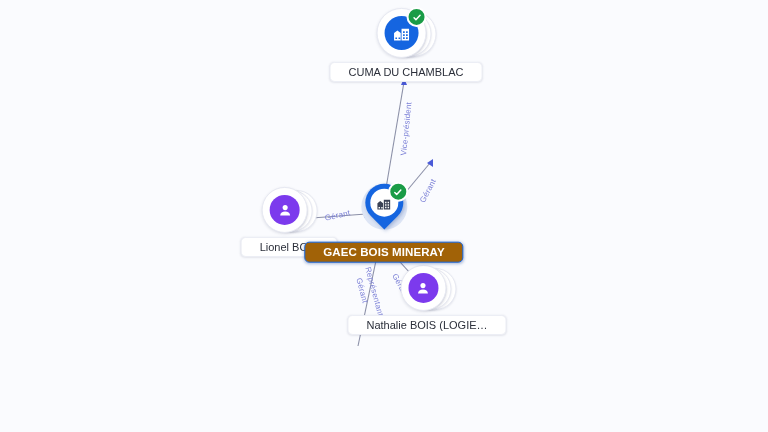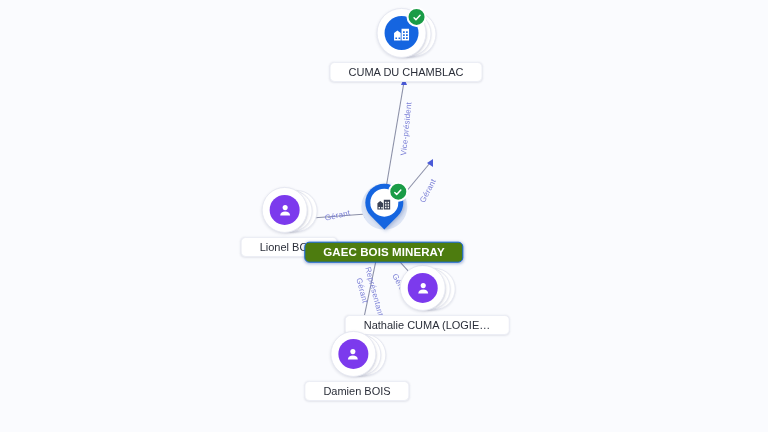--- a/index.html
+++ b/index.html
@@ -178,21 +178,21 @@
     border: 1px solid #eceef5;
     border-radius: 5px;
     padding: 3px 18px;
     font-size: 11px;
     color: #2b2f3a;
     white-space: nowrap;
     box-shadow: 0 1px 2px rgba(30,40,80,0.10);
     line-height: 1.1;
   }
   .node-label.focus-label {
-    background: #4d7c0f;
+    background: #a16207;
     border-color: #1565e0;
     color: #ffffff;
     font-weight: bold;
     font-size: 11.5px;
     letter-spacing: .1px;
     box-shadow: 0 1px 3px rgba(20,60,140,0.35);
   }
   
   .edge-label {
     position: absolute;
@@ -300,39 +300,23 @@
       <div class="stack-card c1"></div>
       <div class="person-main">
         <div class="avatar-circle">
           <svg width="17" height="17" viewBox="0 0 24 24" fill="#ffffff">
             <circle cx="12" cy="8" r="3.6"></circle>
             <path d="M5 19c0-3.6 3.2-5.6 7-5.6s7 2 7 5.6z"></path>
           </svg>
         </div>
       </div>
     </div>
-    <div class="node-label">Nathalie CUMA (LOGIE…</div>
+    <div class="node-label">Nathalie BOIS (LOGIE…</div>
   </div>
 
-  <div class="node" style="left:357px; top:366px;">
-    <div class="person-stack">
-      <div class="stack-card c3"></div>
-      <div class="stack-card c2"></div>
-      <div class="stack-card c1"></div>
-      <div class="person-main">
-        <div class="avatar-circle">
-          <svg width="17" height="17" viewBox="0 0 24 24" fill="#ffffff">
-            <circle cx="12" cy="8" r="3.6"></circle>
-            <path d="M5 19c0-3.6 3.2-5.6 7-5.6s7 2 7 5.6z"></path>
-          </svg>
-        </div>
-      </div>
-    </div>
-    <div class="node-label">Damien BOIS</div>
-  </div>
 
   <div class="node" style="left:384px; top:222px; z-index:10;">
     <div class="pin-wrap">
       <div class="pin-halo"></div>
       <div class="pin-shape"></div>
       <div class="pin-inner">
         <svg width="17" height="17" viewBox="0 0 24 24" fill="#3c4356">
           <path d="M3 21h8v-9l-4-3-4 3v9zm1.6-1.6v-2h2v2h-2zm3.8 0v-2h2v2h-2zM12 21h9V7h-9v14zm1.8-1.8v-2h2v2h-2zm3.6 0v-2h2v2h-2zm-3.6-3.6v-2h2v2h-2zm3.6 0v-2h2v2h-2zm-3.6-3.6v-2h2v2h-2zm3.6 0v-2h2v2h-2z"></path>
         </svg>
       </div>

